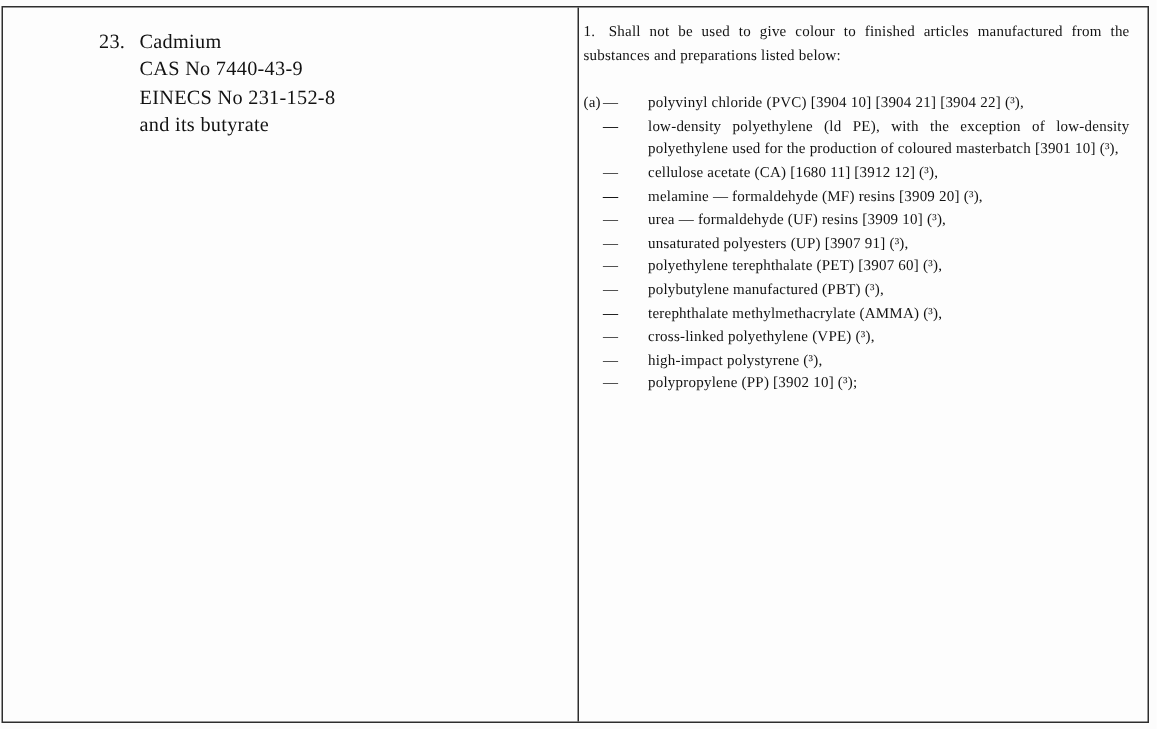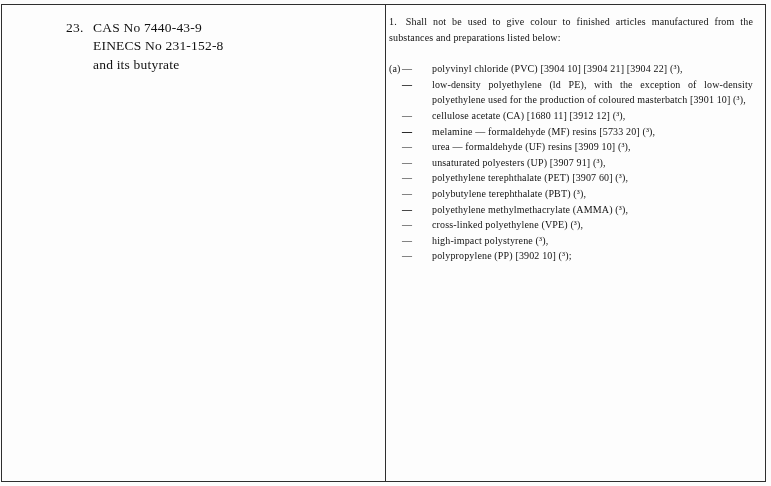--- a/index.html
+++ b/index.html
@@ -66,20 +66,21 @@
 <body>
 
 <div class="page">
   <div class="frame">
     <div class="divider"></div>
 
     <div class="cell-left">
       <div class="entry-row">
         <span class="entry-num">23.</span>
         <div>
+          <div>Cadmium</div>
           <div>CAS No 7440-43-9</div>
           <div>EINECS No 231-152-8</div>
           <div>and its butyrate</div>
         </div>
       </div>
     </div>
 
     <div class="cell-right">
       <p class="intro">
         <span class="intro-num">1.</span><span>Shall not be used to give colour to finished articles manufactured from the substances and preparations listed below:</span>
@@ -103,44 +104,44 @@
           <span>cellulose acetate (CA) [1680 11] [3912 12] (³),</span>
         </div>
         <div class="item">
           <span class="item-dash">—</span>
         </div>
         <div class="item">
           <span class="item-dash">—</span>
         </div>
         <div class="item">
           <span class="item-dash">—</span>
-          <span>melamine — formaldehyde (MF) resins [5733 20] (³),</span>
+          <span>melamine — formaldehyde (MF) resins [3909 20] (³),</span>
         </div>
         <div class="item">
           <span class="item-dash">—</span>
           <span>urea — formaldehyde (UF) resins [3909 10] (³),</span>
         </div>
         <div class="item">
           <span class="item-dash">—</span>
           <span>unsaturated polyesters (UP) [3907 91] (³),</span>
         </div>
         <div class="item">
           <span class="item-dash">—</span>
           <span>polyethylene terephthalate (PET) [3907 60] (³),</span>
         </div>
         <div class="item">
           <span class="item-dash">—</span>
-          <span>polybutylene terephthalate (PBT) (³),</span>
+          <span>polybutylene manufactured (PBT) (³),</span>
         </div>
         <div class="item">
           <span class="item-dash">—</span>
         </div>
         <div class="item">
           <span class="item-dash">—</span>
-          <span>polyethylene methylmethacrylate (AMMA) (³),</span>
+          <span>terephthalate methylmethacrylate (AMMA) (³),</span>
         </div>
         <div class="item">
           <span class="item-dash">—</span>
           <span>cross-linked polyethylene (VPE) (³),</span>
         </div>
         <div class="item">
           <span class="item-dash">—</span>
           <span>high-impact polystyrene (³),</span>
         </div>
         <div class="item">

